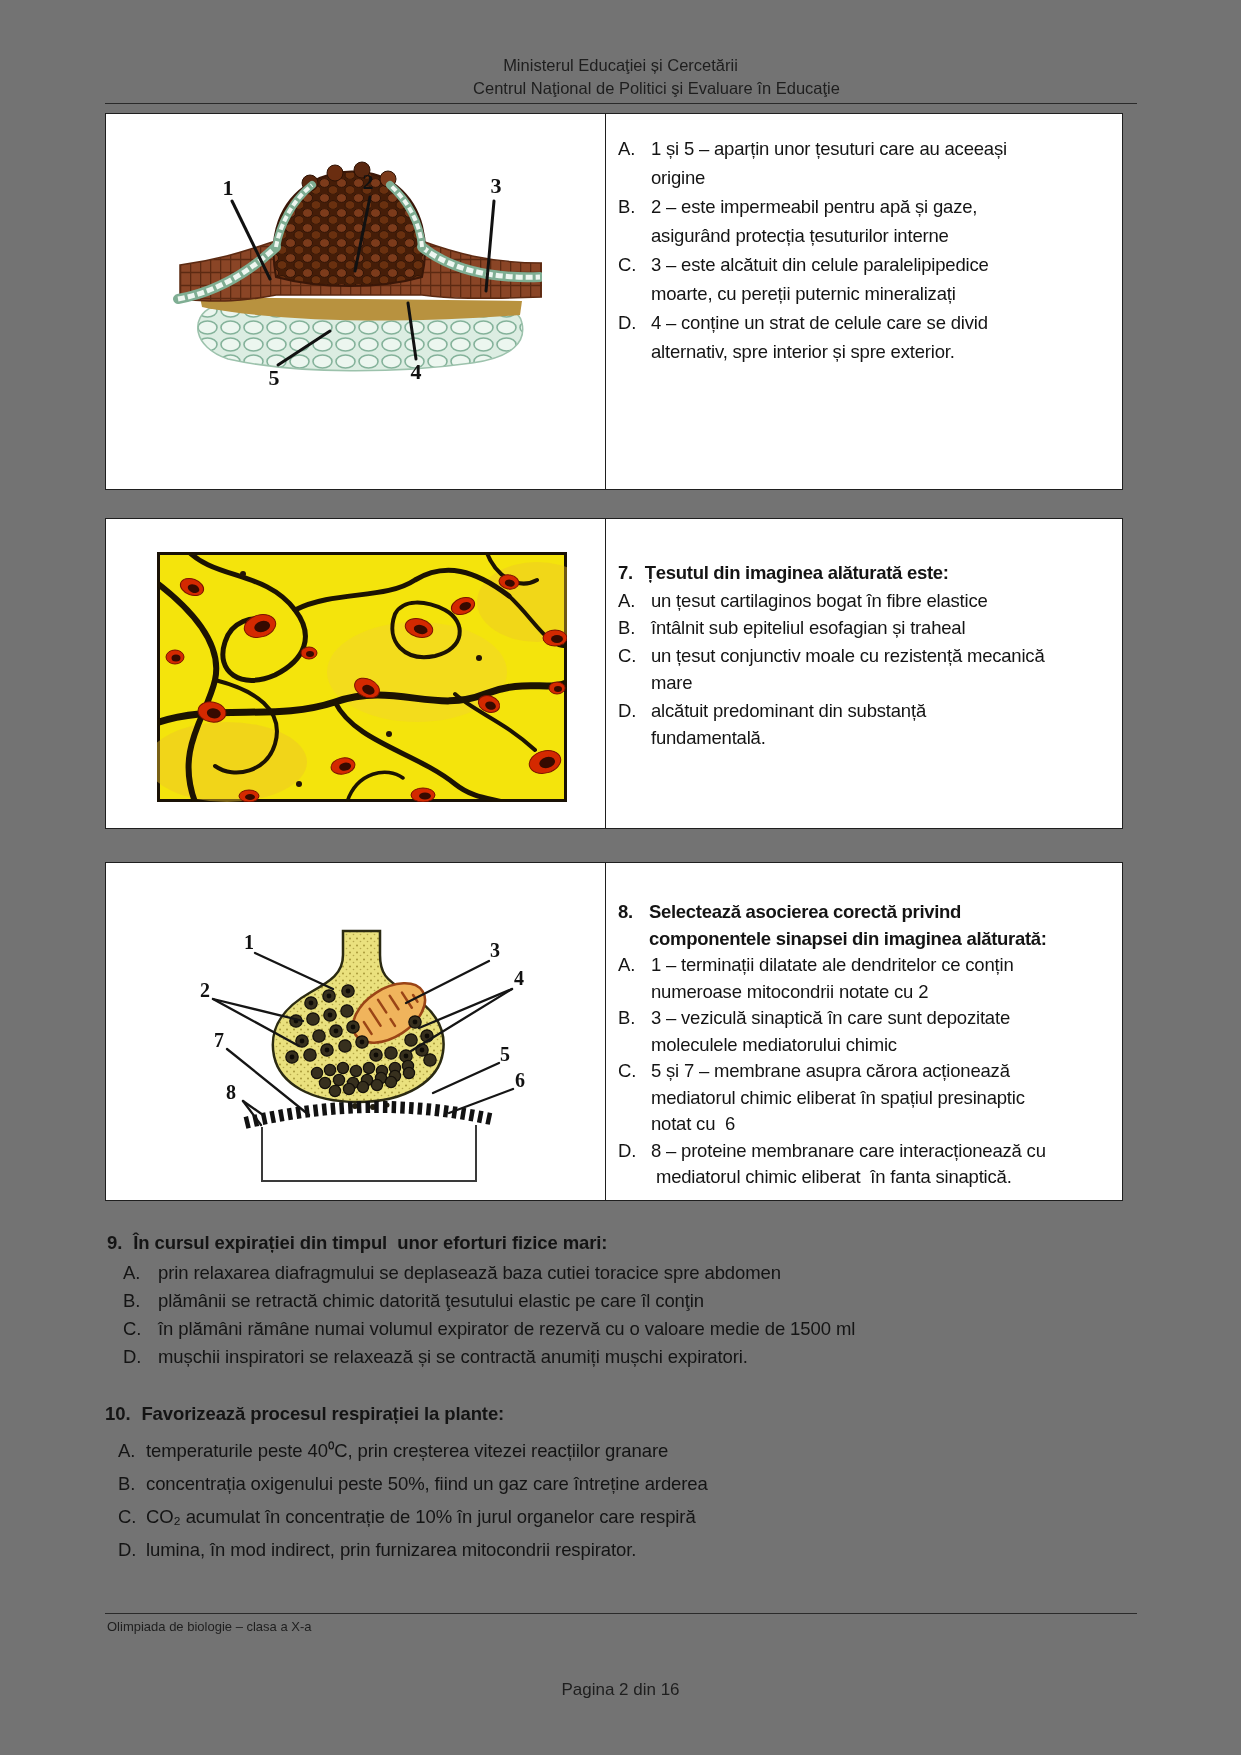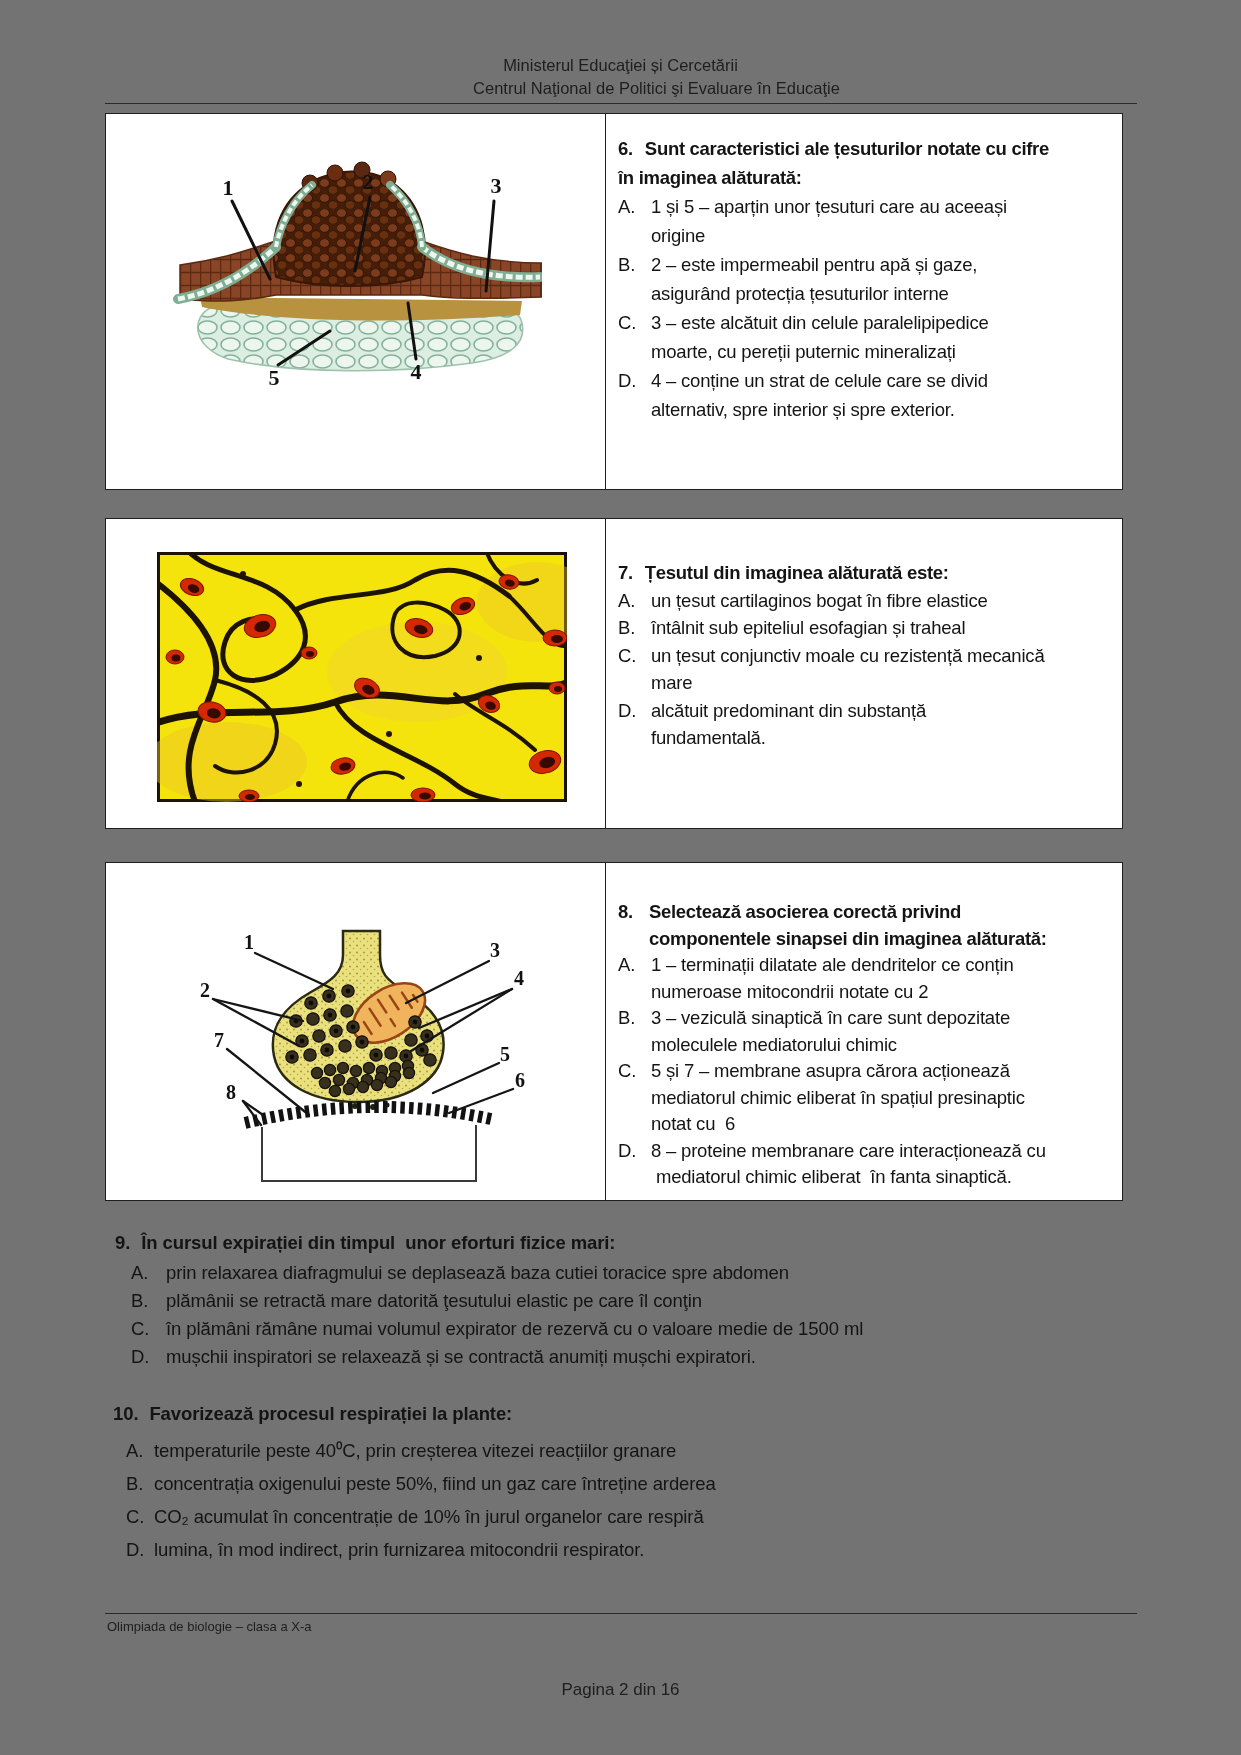--- a/index.html
+++ b/index.html
@@ -28,21 +28,21 @@
   .stem{margin:0;font-weight:bold;letter-spacing:-0.3px;}
   .stem .qnum{padding-right:12px;}
   .stem .stem-text{white-space:pre;}
   .stem-flex{display:flex;margin:0;font-weight:bold;letter-spacing:-0.3px;}
   .stem-flex .qnum{width:31px;flex:none;padding:0;}
   .opt{display:flex;margin:0;}
   .letter{width:33px;flex:none;}
   .otext{flex:1;white-space:pre;}
 
   
-  .freeq{position:absolute;left:113px;width:1035px;font-size:18.5px;letter-spacing:-0.1px;overflow:visible;}
+  .freeq{position:absolute;left:105px;width:1035px;font-size:18.5px;letter-spacing:-0.1px;overflow:visible;}
   #q9{top:1229px;line-height:28px;}
   #q10{top:1400px;line-height:28px;}
   .freeq .stemrow{font-weight:bold;white-space:pre;margin:0;}
   .freeq .stemrow .qnum{padding-right:11px;}
   #q9 .stemrow{padding-left:2px;margin-bottom:2px;}
   #q10 .stemrow{margin-bottom:9px;}
   #q9 .opt .letter{margin-left:18px;width:35px;}
   #q10 .opt{margin-top:5px;}
   #q10 .opt .letter{margin-left:13px;width:28px;}
 
@@ -112,22 +112,20 @@
         <g font-size="22" text-anchor="middle">
           <text class="figlabel" x="78" y="46">1</text>
           <text class="figlabel" x="218" y="40">2</text>
           <text class="figlabel" x="346" y="44">3</text>
           <text class="figlabel" x="124" y="236">5</text>
           <text class="figlabel" x="266" y="230">4</text>
         </g>
       </svg>
     </div>
     <div class="txt-cell">
-      <p class="stem"><span class="qnum">6.</span><span class="stem-text">Sunt caracteristici ale țesuturilor notate cu cifre
-în imaginea alăturată:</span></p>
       <div class="opt">
         <span class="letter">A.</span>
         <span class="otext">1 și 5 – aparțin unor țesuturi care au aceeași
 origine</span>
       </div>
       <div class="opt">
         <span class="letter">B.</span>
         <span class="otext">2 – este impermeabil pentru apă și gaze,
 asigurând protecția țesuturilor interne</span>
       </div>
@@ -407,21 +405,21 @@
   </div>
 
   <div class="freeq" id="q9">
     <p class="stemrow"><span class="qnum">9.</span><span>În cursul expirației din timpul  unor eforturi fizice mari:</span></p>
     <div class="opt">
       <span class="letter">A.</span>
       <span class="otext">prin relaxarea diafragmului se deplasează baza cutiei toracice spre abdomen</span>
     </div>
     <div class="opt">
       <span class="letter">B.</span>
-      <span class="otext">plămânii se retractă mare datorită ţesutului elastic pe care îl conţin</span>
+      <span class="otext">plămânii se retractă chimic datorită ţesutului elastic pe care îl conţin</span>
     </div>
     <div class="opt">
       <span class="letter">C.</span>
       <span class="otext">în plămâni rămâne numai volumul expirator de rezervă cu o valoare medie de 1500 ml</span>
     </div>
     <div class="opt">
       <span class="letter">D.</span>
       <span class="otext">mușchii inspiratori se relaxează și se contractă anumiți mușchi expiratori.</span>
     </div>
   </div>

